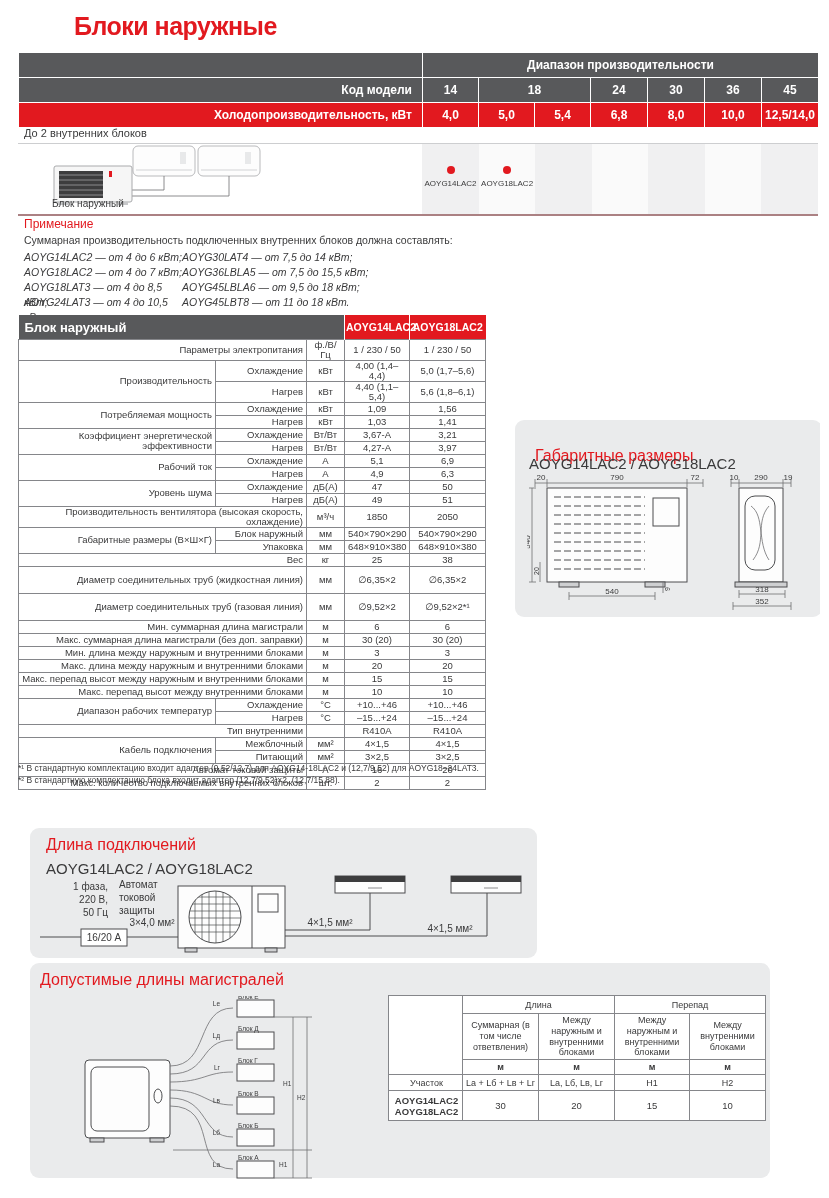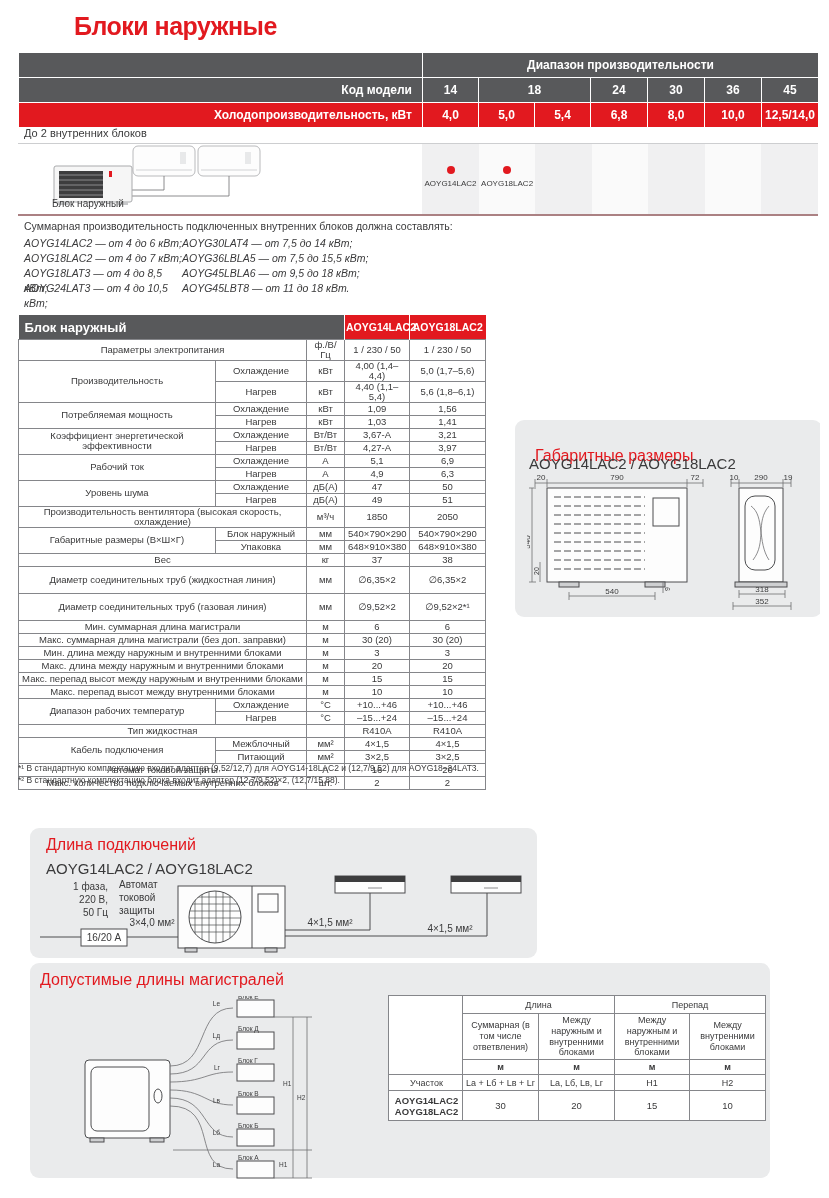--- a/index.html
+++ b/index.html
@@ -44,21 +44,21 @@
   #note-left{width:158px;}
   #note-left div,#note-right div{height:15px;line-height:15px;font-style:italic;}
 
   
   #spec-table{left:18px;top:315px;width:467px;border-collapse:collapse;table-layout:fixed;font-size:9.5px;}
   #spec-table th{height:22px;vertical-align:middle;color:#fff;font-weight:bold;}
   th.spec-head{background:var(--dk);text-align:left;padding-left:6px;font-size:13px;}
   th.spec-model{background:var(--red);font-size:10.5px;text-align:center;border-left:1px solid #fff;}
   #spec-table td{border:1px solid var(--bd);height:12px;padding:0 3px;line-height:1.05;vertical-align:middle;}
   #spec-table tr.tall td{height:26px;}
-  #spec-table td.lbl,#spec-table td.sub{text-align:center;}
+  #spec-table td.lbl,#spec-table td.sub{text-align:right;}
   #spec-table td.unit,#spec-table td.val{text-align:center;}
   #footnotes{left:18px;top:762px;font-size:8.5px;line-height:12px;}
 
   
   .graybox{background:var(--box);border-radius:9px;}
   .box-title{color:var(--red);font-size:16px;font-weight:normal;}
   .box-sub{font-size:15px;color:var(--txt);}
 
   #dims-box{left:515px;top:420px;width:307px;height:197px;}
   #dims-title{left:529px;top:447px;margin-left:6px;}
@@ -180,20 +180,21 @@
         </g>
         <rect x="79" y="27" width="3" height="6" fill="#e2191f"></rect>
         <rect x="28" y="58" width="10" height="3" fill="#c7c8ca"></rect>
         <rect x="88" y="58" width="10" height="3" fill="#c7c8ca"></rect>
       </g>
     </svg>
   </div>
   <div class="abs" id="outdoor-caption">Блок наружный</div>
 
   <div class="abs" id="note">
+    <div id="note-title">Примечание</div>
     <div id="note-intro">Суммарная производительность подключенных внутренних блоков должна составлять:</div>
     <div id="note-cols">
       <div id="note-left">
           <div>AOYG14LAC2 — от 4 до 6 кВт;</div>
           <div>AOYG18LAC2 — от 4 до 7 кВт;</div>
           <div>AOYG18LAT3 — от 4 до 8,5 кВт;</div>
           <div>AOYG24LAT3 — от 4 до 10,5 кВт;</div>
         </div>
       <div id="note-right">
           <div>AOYG30LAT4 — от 7,5 до 14 кВт;</div>
@@ -306,21 +307,21 @@
         </tr>
         <tr>
           <td class="sub">Упаковка</td>
           <td class="unit">мм</td>
           <td class="val">648×910×380</td>
           <td class="val">648×910×380</td>
         </tr>
         <tr>
           <td class="lbl" colspan="2">Вес</td>
           <td class="unit">кг</td>
-          <td class="val">37</td>
+          <td class="val">25</td>
           <td class="val">38</td>
         </tr>
         <tr class="tall">
           <td class="lbl" colspan="2">Диаметр соединительных труб (жидкостная линия)</td>
           <td class="unit">мм</td>
           <td class="val">∅6,35×2</td>
           <td class="val">∅6,35×2</td>
         </tr>
         <tr class="tall">
           <td class="lbl" colspan="2">Диаметр соединительных труб (газовая линия)</td>
@@ -371,21 +372,21 @@
           <td class="val">+10...+46</td>
           <td class="val">+10...+46</td>
         </tr>
         <tr>
           <td class="sub">Нагрев</td>
           <td class="unit">°C</td>
           <td class="val">–15...+24</td>
           <td class="val">–15...+24</td>
         </tr>
         <tr>
-          <td class="lbl" colspan="2">Тип жидкостная</td>
+          <td class="lbl" colspan="2">Тип внутренними</td>
           <td class="unit"></td>
           <td class="val">R410A</td>
           <td class="val">R410A</td>
         </tr>
         <tr>
           <td class="lbl" rowspan="2">Кабель подключения</td>
           <td class="sub">Межблочный</td>
           <td class="unit">мм²</td>
           <td class="val">4×1,5</td>
           <td class="val">4×1,5</td>

